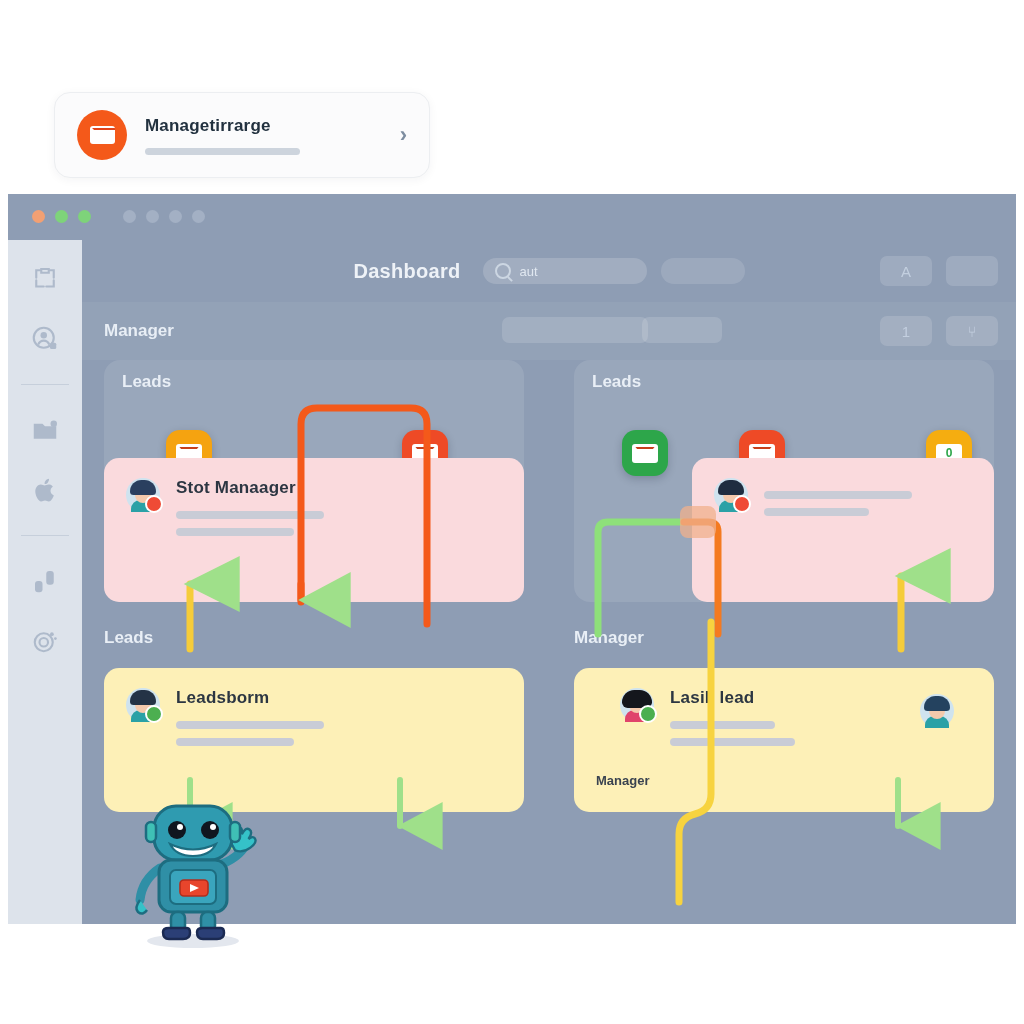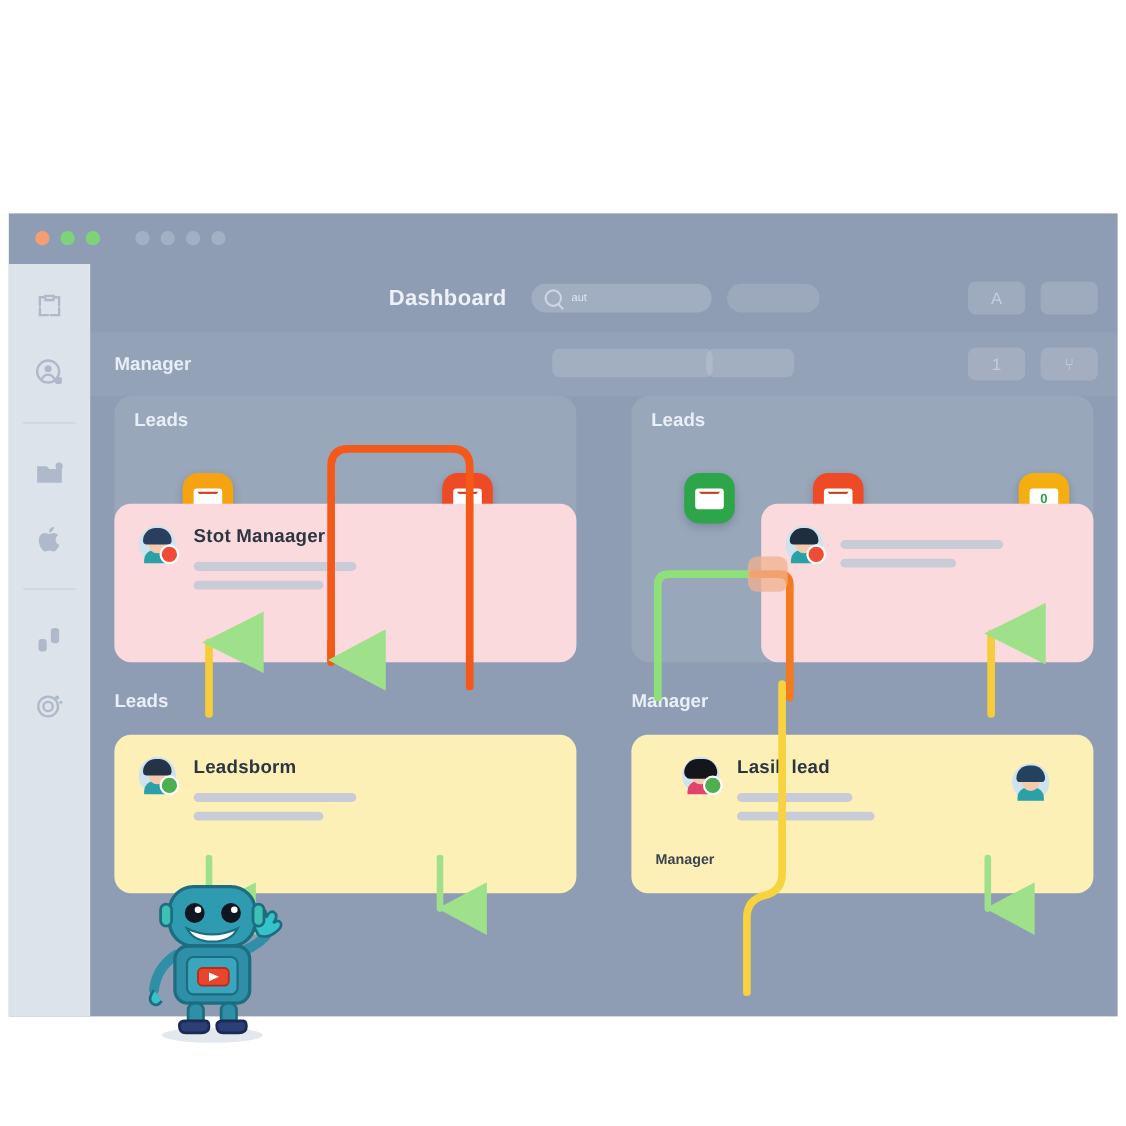--- a/index.html
+++ b/index.html
@@ -81,21 +81,21 @@
   .toolbar{height:62px;display:flex;align-items:center;padding:0 22px;position:relative;justify-content:center;}
   .tb-title{font-size:20px;font-weight:700;color:#eef2f7;letter-spacing:.3px;}
   .search{
     margin-left:22px;width:140px;height:26px;border-radius:14px;
     background:rgba(255,255,255,.17);display:flex;align-items:center;padding:0 12px;gap:7px;
   }
   .search .mag{width:12px;height:12px;border:2px solid #ccd6e2;border-radius:50%;position:relative;flex:0 0 auto;}
   .search .mag::after{content:"";position:absolute;right:-4px;bottom:-3px;width:6px;height:2px;background:#ccd6e2;transform:rotate(45deg);}
   .search input{
     background:transparent;border:0;outline:none;color:#eaf0f7;
-    font-family:"Liberation Sans",sans-serif;font-size:10px;width:100%;
+    font-family:"Liberation Sans",sans-serif;font-size:13px;width:100%;
   }
   .search input::placeholder{color:#e7eef6;opacity:.9;}
   .pill{margin-left:14px;width:84px;height:26px;border-radius:14px;background:rgba(255,255,255,.13);}
   .tb-right{position:absolute;right:18px;top:16px;display:flex;gap:14px;}
   .sqbtn{width:52px;height:30px;border-radius:7px;background:rgba(255,255,255,.15);
          display:flex;align-items:center;justify-content:center;color:#c3cfdf;font-size:15px;}
 
   .subbar{height:58px;display:flex;align-items:center;padding:0 22px;position:relative;
           background:rgba(255,255,255,.05);}
   .sb-title{font-size:17px;font-weight:700;color:#e8eef5;}
@@ -172,20 +172,30 @@
   .robot{position:absolute;left:118px;top:800px;width:150px;height:150px;}
 </style>
 </head>
 <body>
 
 <div class="stage">
 
   <div class="top-cards">
 
 
+    <div class="tcard two">
+      <div class="tc-icon orange">
+        <div class="env"></div>
+      </div>
+      <div class="tc-body">
+        <div class="tc-title">Managetirrarge</div>
+        <div class="tc-bar"></div>
+      </div>
+      <div class="tc-chev">›</div>
+    </div>
 
   </div>
 
   <div class="window">
 
     <div class="titlebar">
       <div class="dots">
         <div class="dot o"></div>
         <div class="dot g"></div>
         <div class="dot g"></div>

